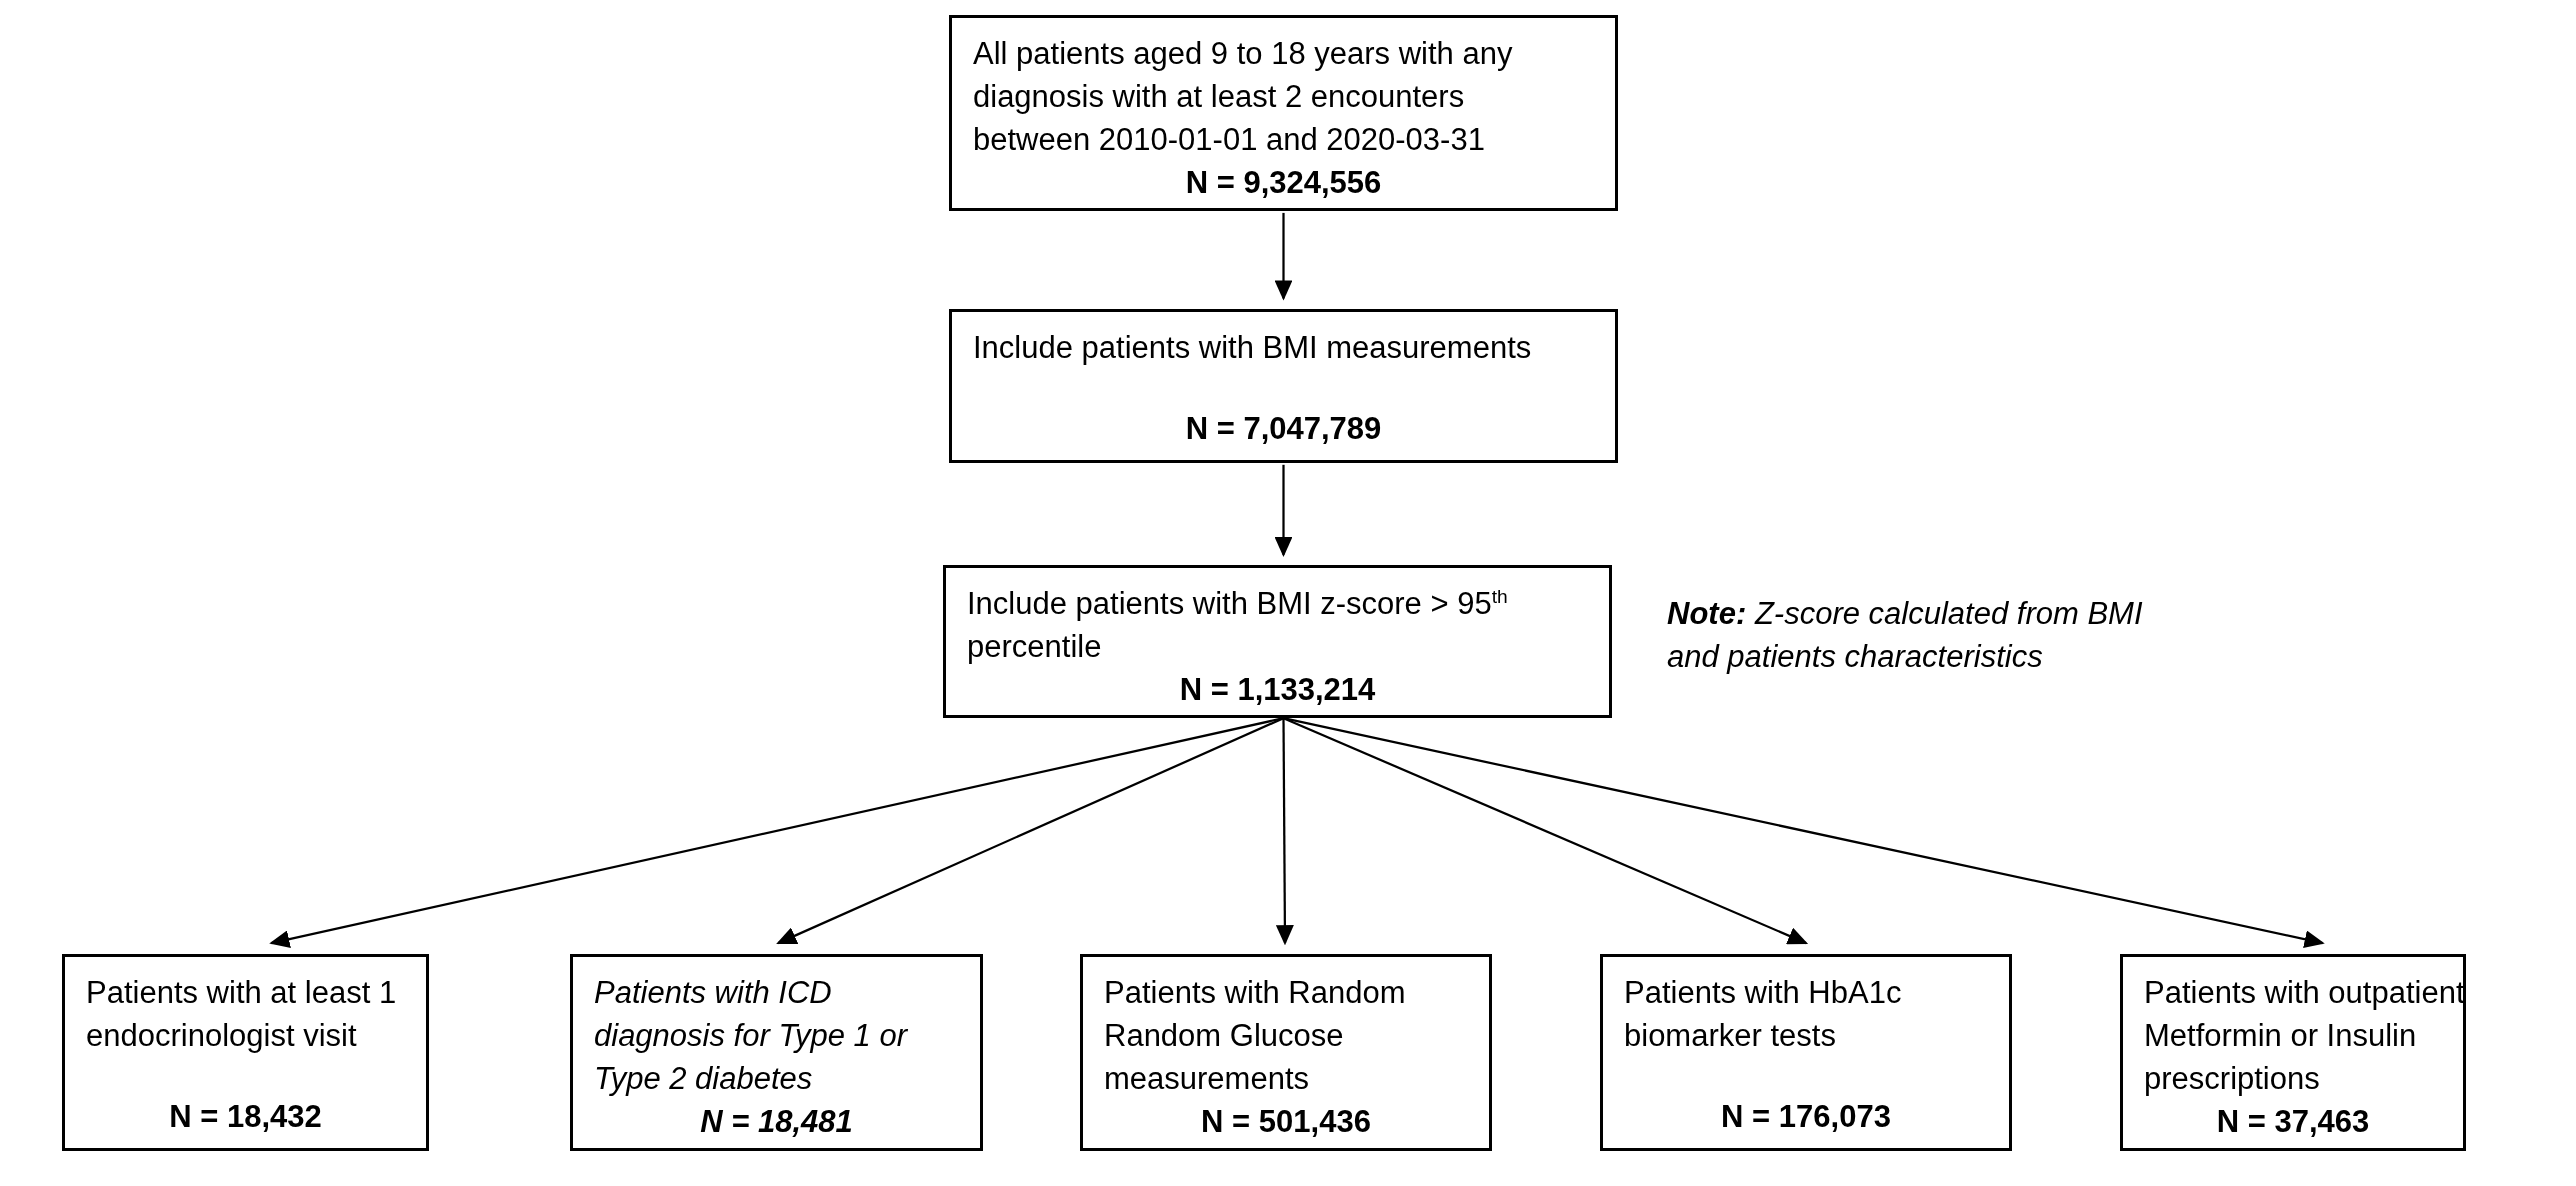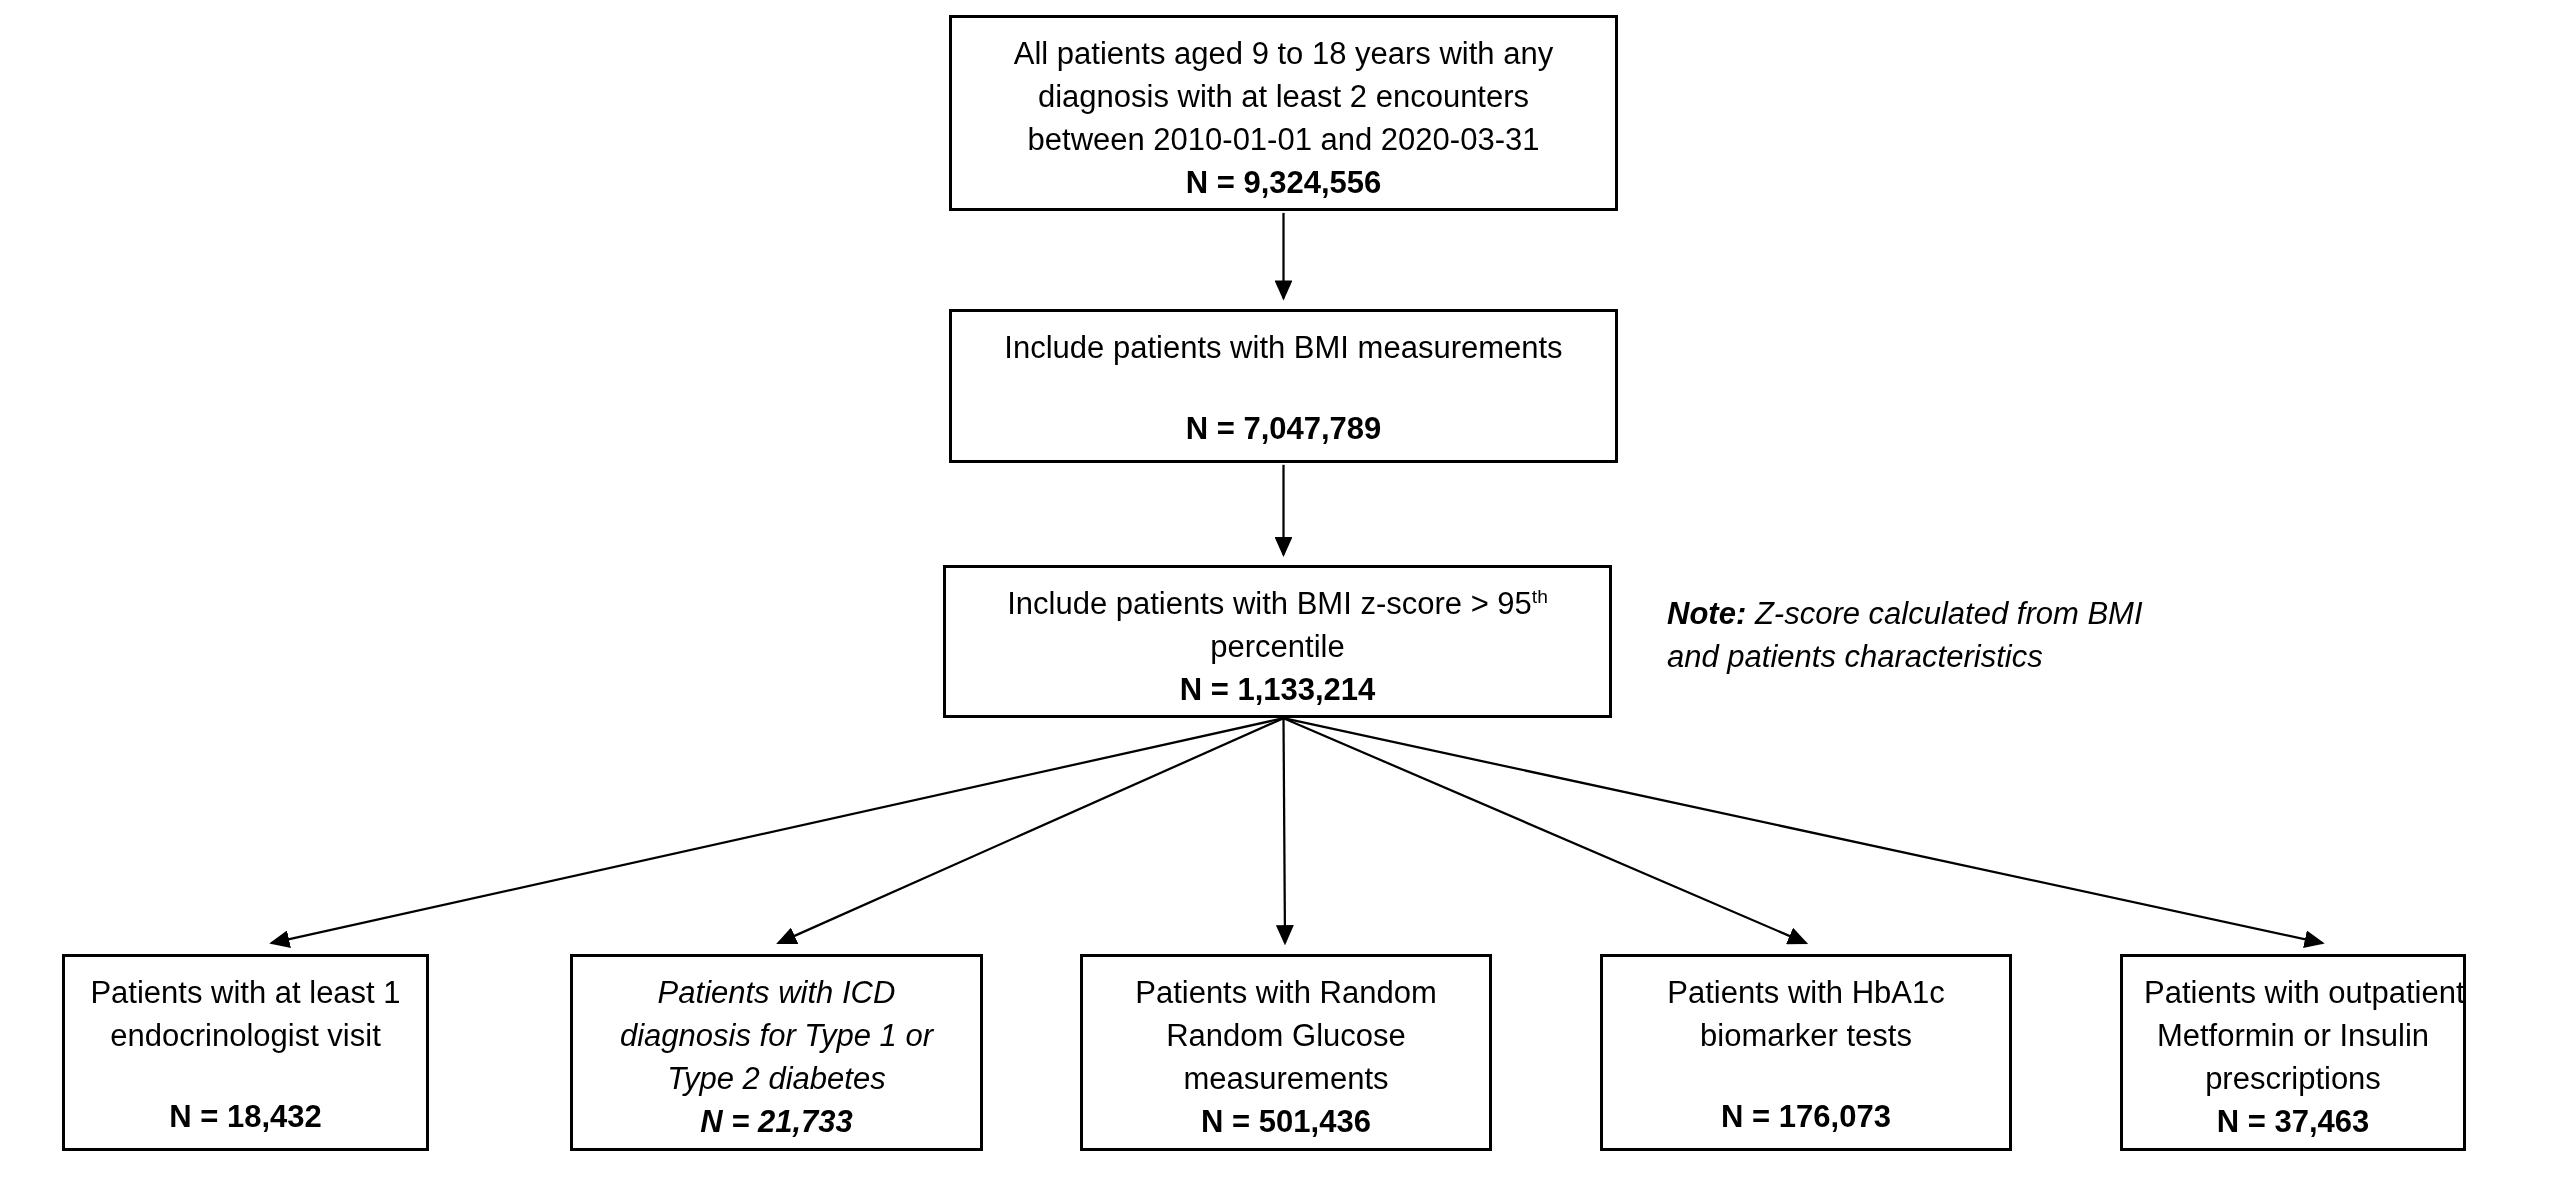--- a/index.html
+++ b/index.html
@@ -30,21 +30,21 @@
     box-sizing: border-box;
     border: 3px solid #000000;
     background: #ffffff;
     display: flex;
     flex-direction: column;
     justify-content: space-between;
     padding: 13.5px 21px 10.5px 21px;
   }
   .box .lines div {
     white-space: nowrap;
-    text-align: center;
+    text-align: left;
   }
   .box .n {
     font-weight: bold;
     text-align: center;
     white-space: nowrap;
   }
   sup {
     font-size: 62%;
     line-height: 0;
     vertical-align: super;
@@ -129,21 +129,21 @@
     </div>
     <div class="n">N = 18,432</div>
   </div>
 
   <div class="box" id="box-icd">
     <div class="lines">
       <div>Patients with ICD</div>
       <div>diagnosis for Type 1 or</div>
       <div>Type 2 diabetes</div>
     </div>
-    <div class="n">N = 21,733</div>
+    <div class="n">N = 18,481</div>
   </div>
 
   <div class="box" id="box-glucose">
     <div class="lines">
       <div>Patients with Random</div>
       <div>Random Glucose</div>
       <div>measurements</div>
     </div>
     <div class="n">N = 501,436</div>
   </div>

